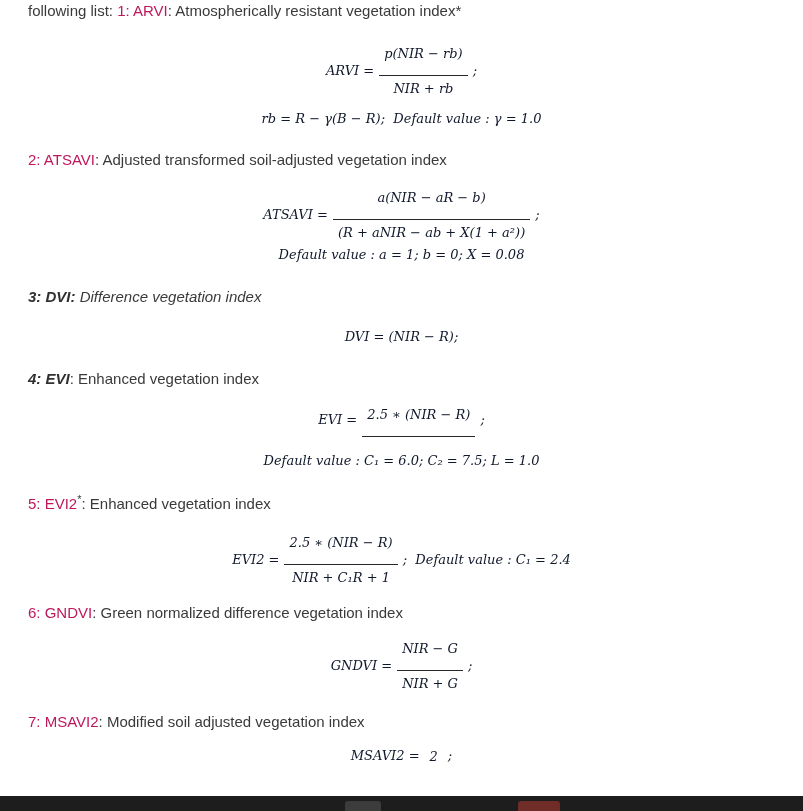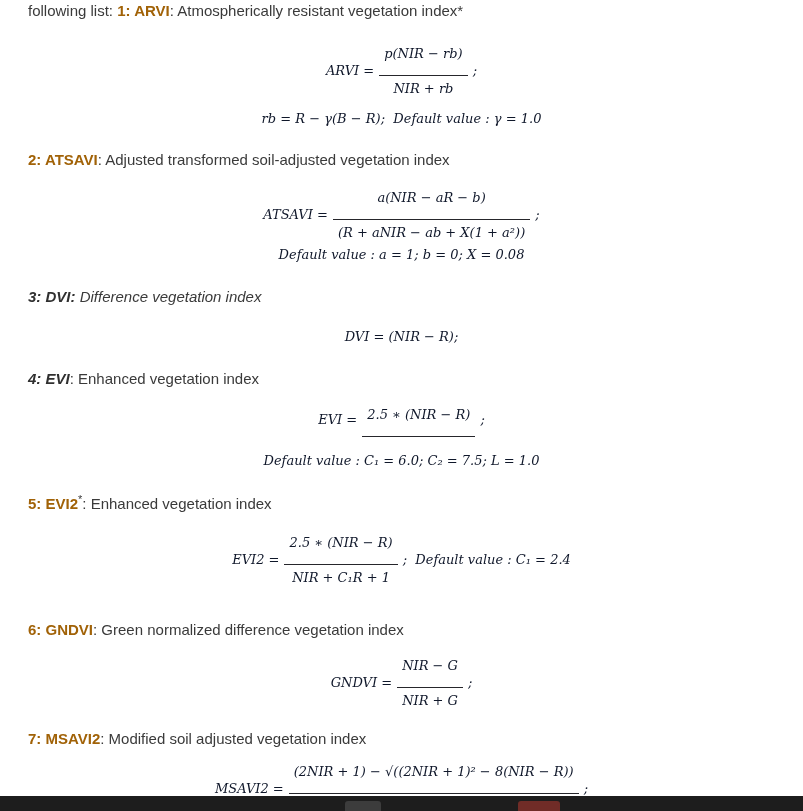--- a/index.html
+++ b/index.html
@@ -10,21 +10,21 @@
     position:relative;
     font-family:"Liberation Sans",sans-serif;
   }
   .heading{
     font-size:15px;
     line-height:18px;
     color:#3a3a3a;
     margin:0;
     padding-left:28px;
   }
-  .heading .term{font-weight:bold;color:#a16207;}
+  .heading .term{font-weight:normal;color:#be185d;}
   .heading .term-bi{font-weight:bold;font-style:italic;color:#303030;}
   .heading .desc-it{font-style:italic;}
   .heading sup{font-size:11px;line-height:0;}
   .intro{padding-top:2px;}
   .formula{
     text-align:center;
     font-family:"DejaVu Serif","Liberation Serif",serif;
     font-style:italic;
     font-size:13px;
     line-height:22px;
@@ -87,26 +87,26 @@
 <div class="formula" style="margin-top:16px">
   <span>EVI =</span><span class="frac"><span class="num">2.5 ∗ (NIR − R)</span></span><span>;</span>
 </div>
 <div class="formula" style="margin-top:13px">Default value : C₁ = 6.0; C₂ = 7.5; L = 1.0</div>
 
 <p class="heading" style="margin-top:23px"><span class="term">5: EVI2</span><sup>*</sup><span>: Enhanced vegetation index</span></p>
 <div class="formula" style="margin-top:19px">
   <span>EVI2 =</span><span class="frac"><span class="num">2.5 ∗ (NIR − R)</span><span class="den">NIR + C₁R + 1</span></span><span>;&nbsp; Default value : C₁ = 2.4</span>
 </div>
 
-<p class="heading" style="margin-top:32px"><span class="term">6: GNDVI</span><span>: Green normalized difference vegetation index</span></p>
+<p class="heading" style="margin-top:15px"><span class="term">6: GNDVI</span><span>: Green normalized difference vegetation index</span></p>
 <div class="formula" style="margin-top:16px">
   <span>GNDVI =</span><span class="frac"><span class="num">NIR − G</span><span class="den">NIR + G</span></span><span>;</span>
 </div>
 
 <p class="heading" style="margin-top:18px"><span class="term">7: MSAVI2</span><span>: Modified soil adjusted vegetation index</span></p>
 <div class="formula" style="margin-top:13px">
-  <span>MSAVI2 =</span><span class="frac"><span class="num">(2NIR + 1) − √((2NIR + 1)² − 8(NIR − R))</span><span class="den">2</span></span><span>;</span>
+  <span>MSAVI2 =</span><span class="frac"><span class="den">2</span></span><span>;</span>
 </div>
 
 <div class="bottom-bar" style="background-color: rgb(29, 29, 29);">
   <button class="bar-btn gray" style="background-color: rgb(60, 60, 60);"></button>
   <button class="bar-btn red" style="background-color: rgb(112, 44, 39);"></button>
 </div>
 
 </body></html>

